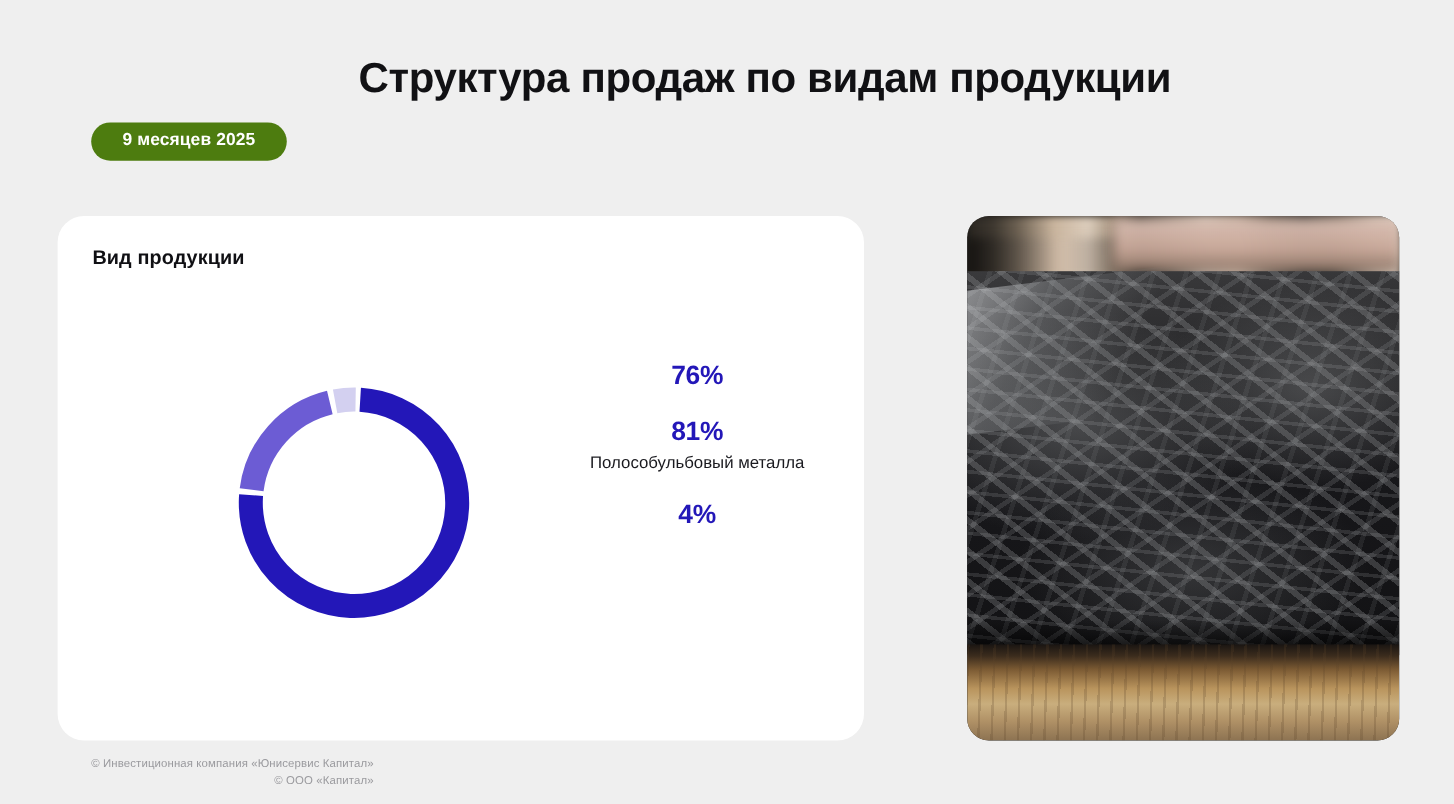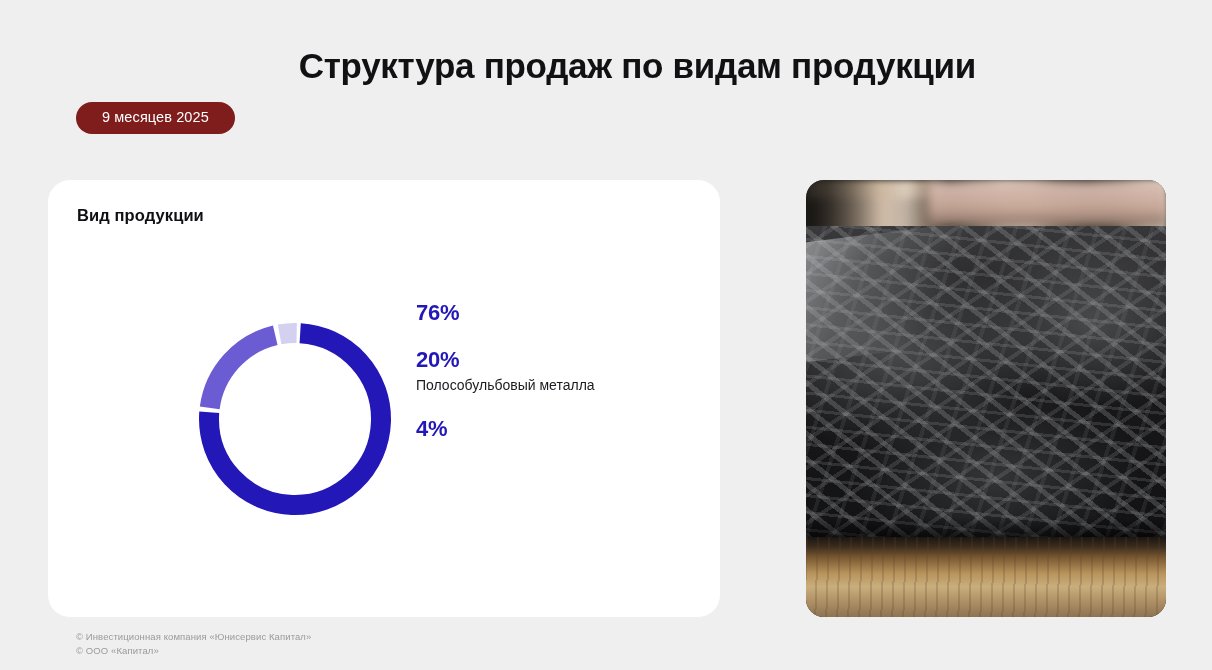--- a/index.html
+++ b/index.html
@@ -30,24 +30,24 @@
     letter-spacing: -0.3px;
     line-height: 1.15;
     color: #111114;
     margin: 0;
     white-space: nowrap;
     text-align: right;
   }
   .period-badge {
     display: inline-block;
     margin-top: 16px;
-    background: #7f1d1d;
+    background: #4d7c0f;
     color: #ffffff;
     font-size: 14.5px;
-    font-weight: 400;
+    font-weight: 700;
     letter-spacing: 0.1px;
     padding: 8px 26px 9px 26px;
     border-radius: 999px;
     line-height: 1;
     user-select: none;
   }
 
   
   .content {
     position: absolute;
@@ -102,20 +102,21 @@
 
   
   .legend {
     position: absolute;
     left: 368px;
     top: 25px;
     width: 330px;
   }
   .legend-item {
     margin-bottom: 22px;
+    text-align: center;
   }
   .legend-item:last-child {
     margin-bottom: 0;
   }
   .legend-value {
     font-size: 22px;
     font-weight: 700;
     color: #2317b8;
     line-height: 1.15;
     letter-spacing: -0.2px;
@@ -241,20 +242,21 @@
 
   
   .footer {
     position: absolute;
     left: 76px;
     top: 630px;
     font-size: 9.5px;
     line-height: 1.45;
     color: #9a9a9e;
     letter-spacing: 0.1px;
+    text-align: right;
   }
   .footer div { white-space: nowrap; }
 </style>
 </head>
 <body>
 
 <div class="header">
   <h1 class="page-title">Структура продаж по видам продукции</h1>
   <div class="period-badge">9 месяцев 2025</div>
 </div>
@@ -277,21 +279,21 @@
         </svg>
       </div>
 
       <div class="legend">
 
         <div class="legend-item">
           <div class="legend-value">76%</div>
         </div>
 
         <div class="legend-item">
-          <div class="legend-value">20%</div>
+          <div class="legend-value">81%</div>
           <div class="legend-label">Полособульбовый металла</div>
         </div>
 
         <div class="legend-item">
           <div class="legend-value">4%</div>
         </div>
 
       </div>
     </div>
   </div>

